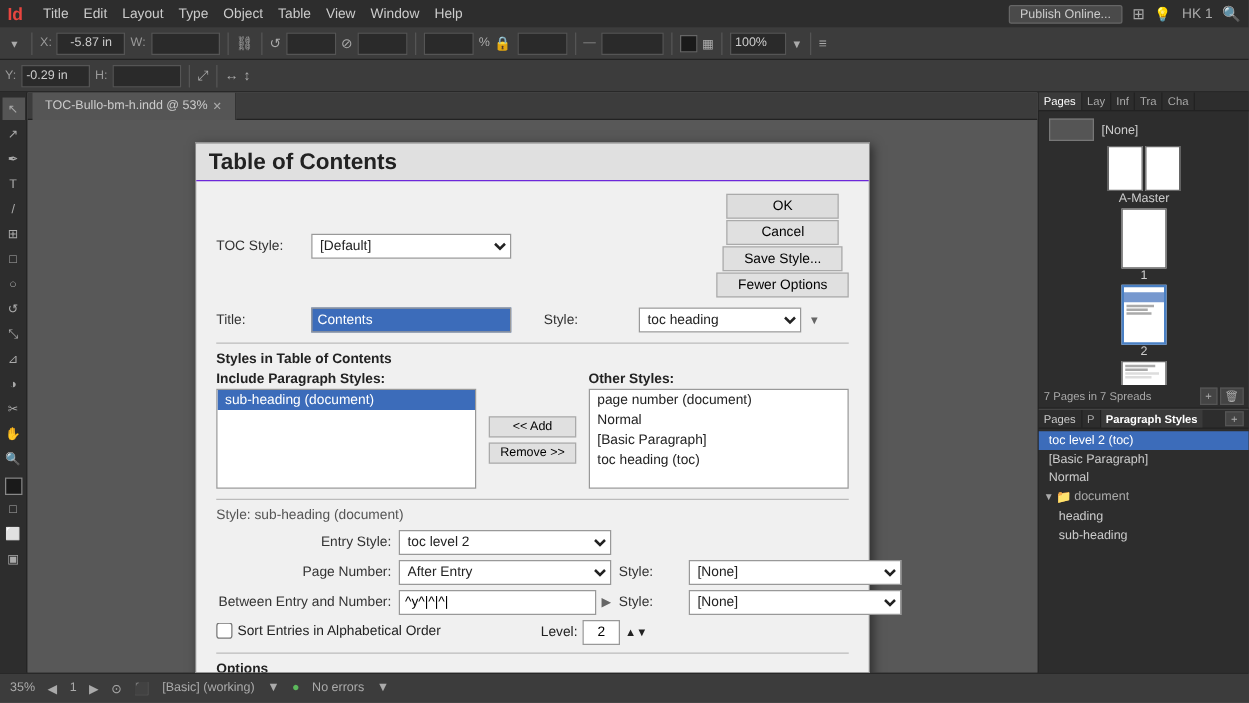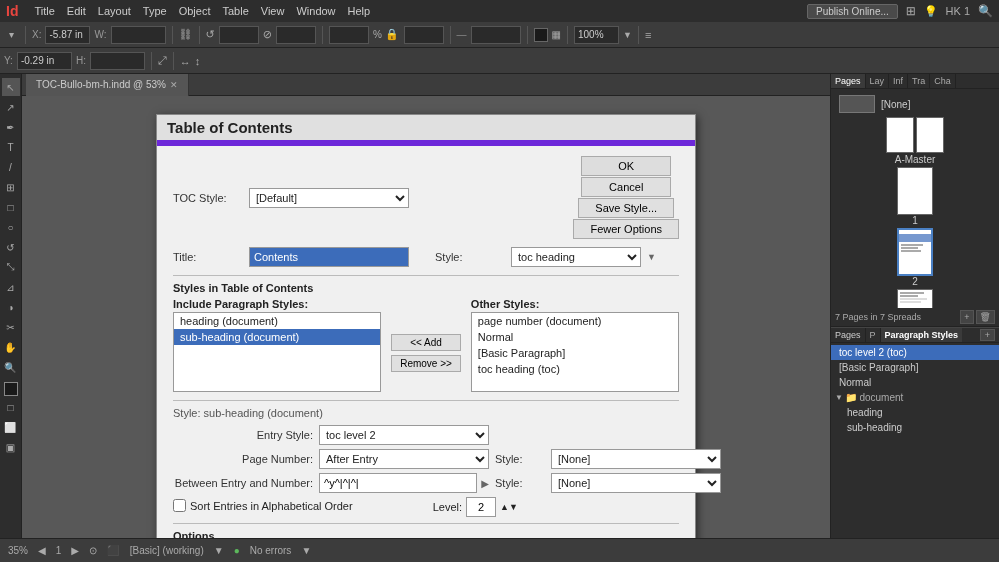--- a/index.html
+++ b/index.html
@@ -152,23 +152,23 @@
     .dialog {
       background: #f0f0f0;
       border: 1px solid #888;
       box-shadow: 2px 2px 8px rgba(0,0,0,0.5);
       width: 540px;
       font-size: 11px;
       color: #222;
     }
     .dialog-titlebar {
       background: #e0e0e0;
-      border-bottom: 6px solid #6d28d9;
+      border-bottom: 1px solid #6d28d9;
       padding: 4px 10px;
-      font-size: 15px;
+      font-size: 18px;
       font-weight: bold;
       display: flex;
       align-items: center;
     }
     .dialog-body {
       padding: 10px 16px;
     }
     .dialog-row {
       display: flex;
       align-items: center;
@@ -411,21 +411,21 @@
     <span style="color:#aaa;">💡</span>
     <span style="color:#aaa;">HK 1</span>
     <span style="color:#aaa;font-size:12px;">🔍</span>
   </div>
 </div>
 
 <div class="toolbar">
   <span class="toolbar-item" style="color:#aaa;">▾</span>
   <div class="toolbar-sep"></div>
   <span class="coord-label">X:</span>
-  <input class="toolbar-field" type="text" value="-5.87 in" style="width: 45px;">
+  <input class="toolbar-field" type="text" value="-5.87 in" style="width: 55px; text-align: center;">
   <span class="coord-label">W:</span>
   <input class="toolbar-field" type="text" style="width: 55px;">
   <div class="toolbar-sep"></div>
   <span style="color:#aaa;font-size:11px;">⛓</span>
   <div class="toolbar-sep"></div>
   <span style="color:#aaa;">↺</span>
   <input class="toolbar-field" type="text" style="width: 40px;">
   <span style="color:#aaa;">⊘</span>
   <input class="toolbar-field" type="text" style="width: 40px;">
   <div class="toolbar-sep"></div>
@@ -523,21 +523,20 @@
           </div>
 
           <div class="divider-h"></div>
 
           <div class="section-header">Styles in Table of Contents</div>
 
           <div class="styles-section">
             <div class="styles-list-container">
               <div class="styles-list-label">Include Paragraph Styles:</div>
               <div class="styles-list">
-                <div class="styles-list-item">heading (document)</div>
                 <div class="styles-list-item selected">sub-heading (document)</div>
               </div>
             </div>
 
             <div class="arrow-btns">
               <button class="arrow-btn">&lt;&lt; Add</button>
               <button class="arrow-btn">Remove &gt;&gt;</button>
             </div>
 
             <div class="styles-list-container">

